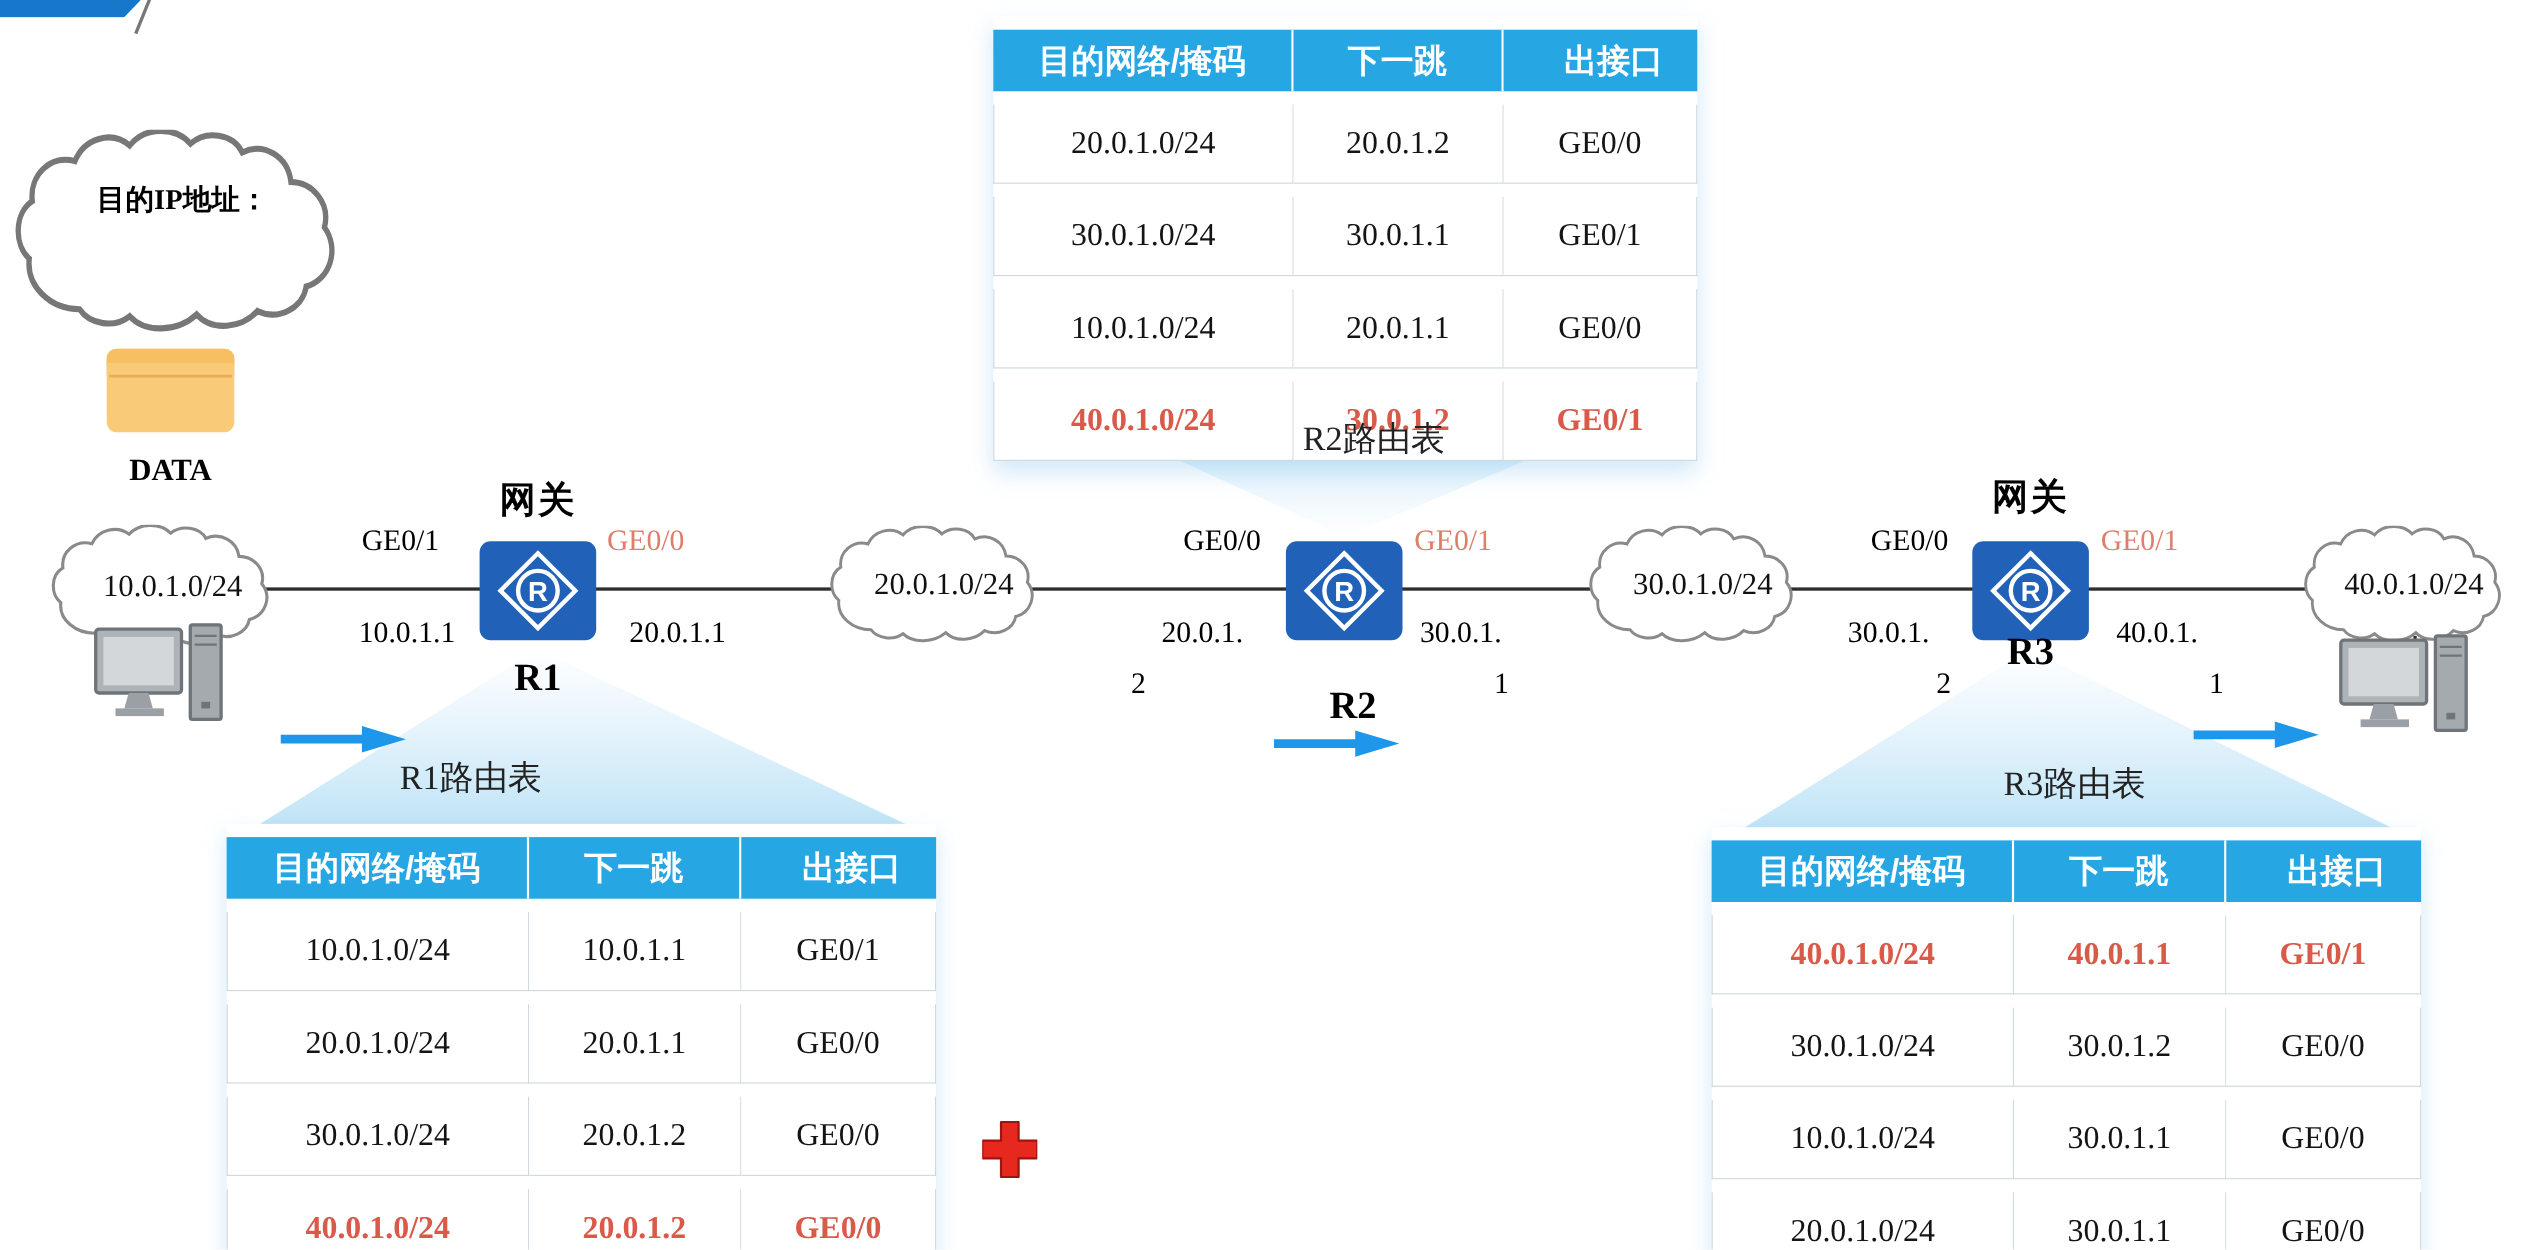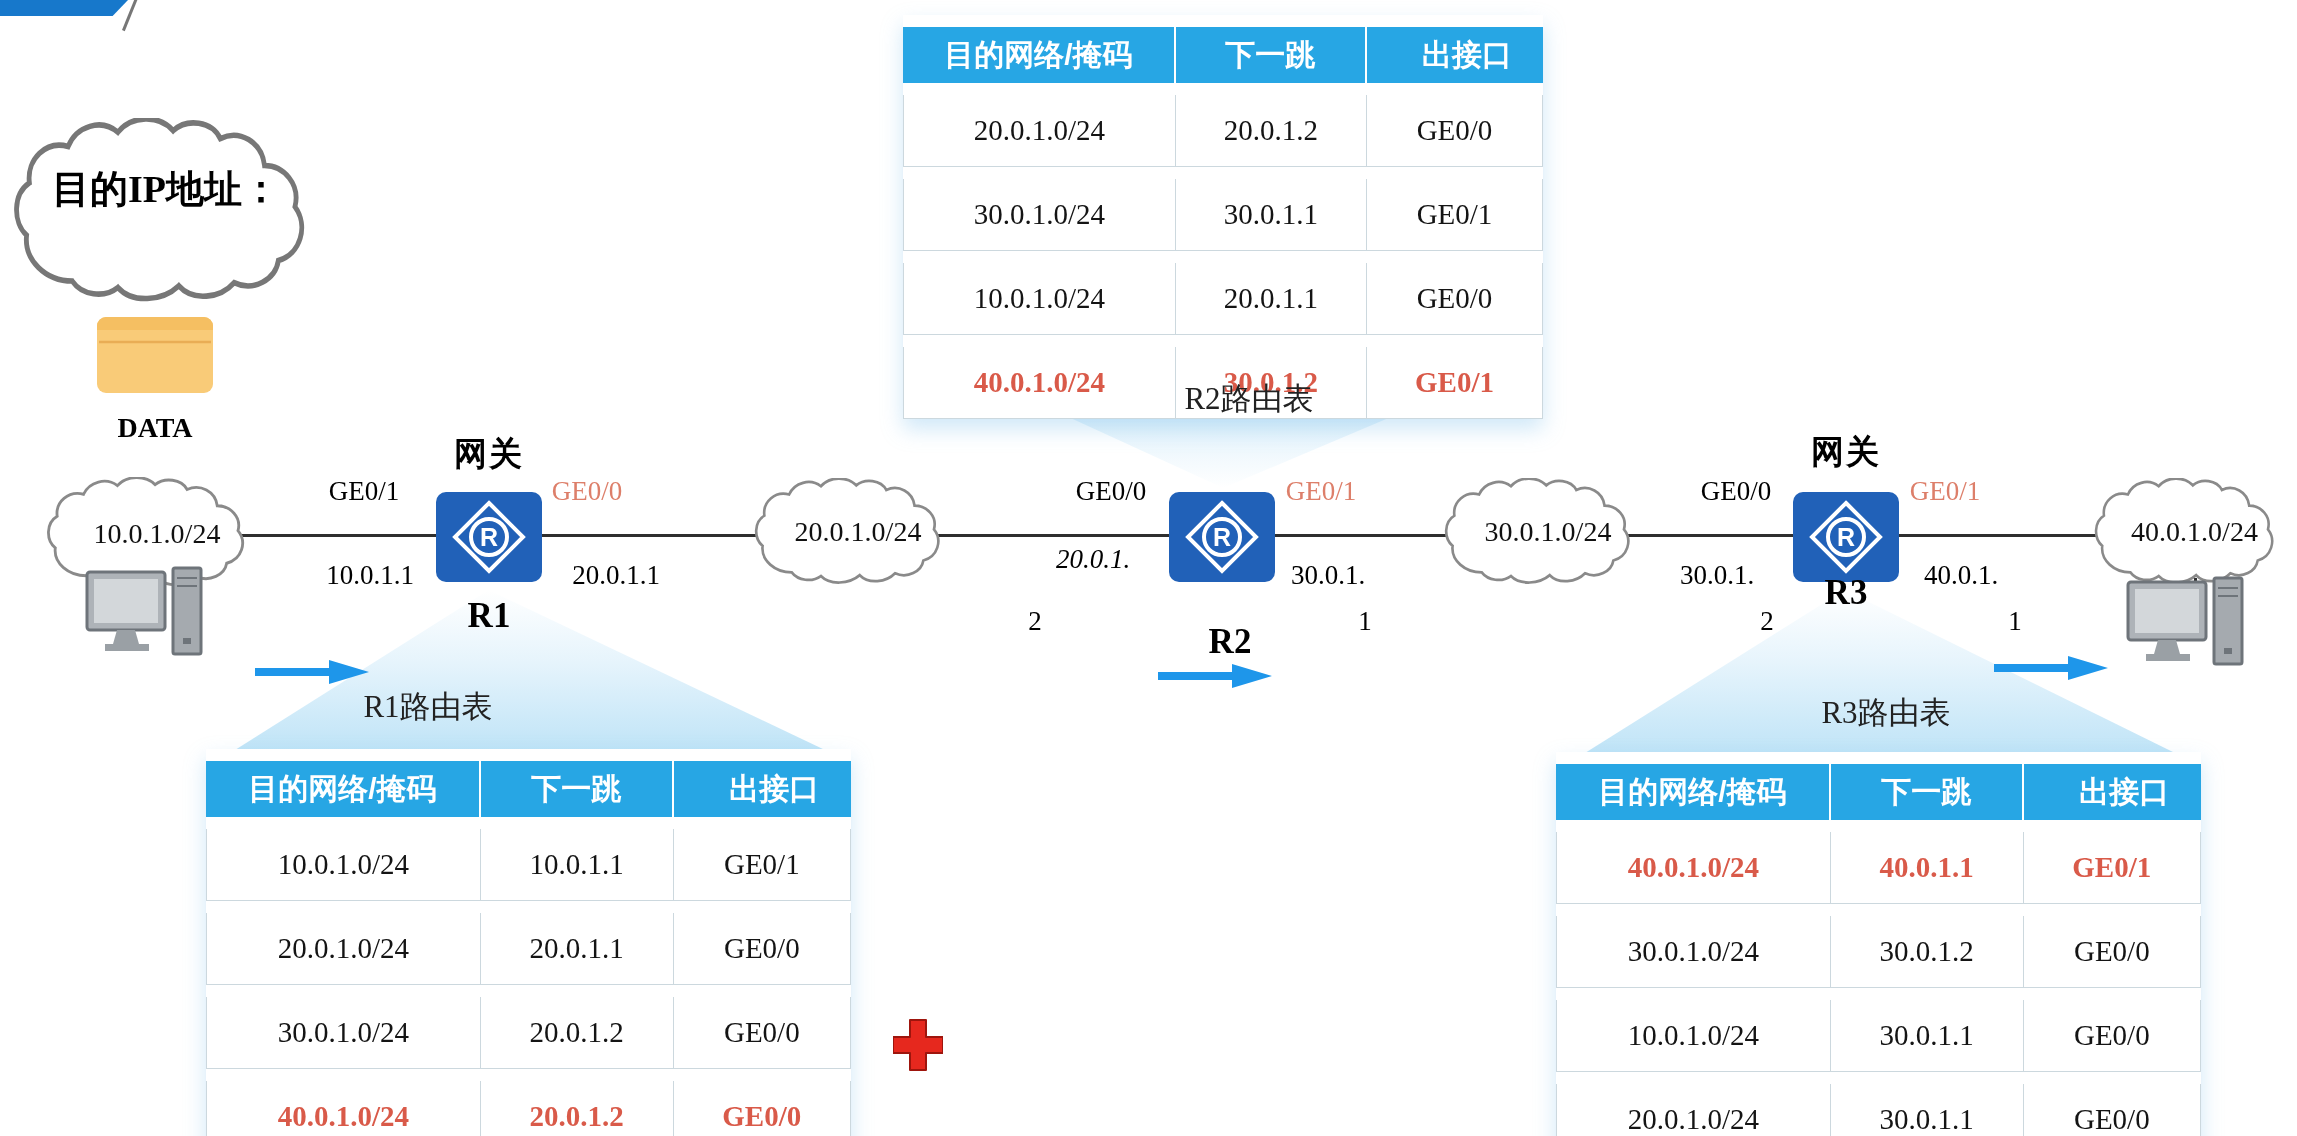--- a/index.html
+++ b/index.html
@@ -72,21 +72,21 @@
 <div class="line" style="left:2194px;top:578px;width:3px;height:46px;"></div>
 
 <div class="funnel funnel-down" style="left:940px;top:358px;width:590px;height:130px;clip-path:polygon(0 0,100% 0,48% 100%);"></div>
 <div class="funnel funnel-up" style="left:235px;top:590px;width:590px;height:160px;clip-path:polygon(43% 0,100% 100%,0 100%);"></div>
 <div class="funnel funnel-up" style="left:1585px;top:590px;width:590px;height:163px;clip-path:polygon(44% 0,100% 100%,0 100%);"></div>
 
 <div class="cloud" style="left:10px;top:118px;width:332px;height:190px;">
   <svg viewBox="0 0 240 120" preserveAspectRatio="none">
       <use href="#cloud-shape" fill="#fff" stroke="#777" stroke-width="3.5"></use>
     </svg>
-  <span class="dest-line" style="top:24%;font-size:38px;">目的IP地址：</span>
+  <span class="dest-line" style="top:24%;font-size:26px;">目的IP地址：</span>
 </div>
 
 <div class="icon-wrap z3" style="left:96px;top:316px;width:118px;height:78px;">
   <svg viewBox="0 0 118 78">
     <rect x="1" y="1" width="116" height="76" rx="9" fill="#f9cb78"></rect>
     <rect x="1" y="1" width="116" height="24" rx="9" fill="#f5bf62"></rect>
     <rect x="1" y="14" width="116" height="12" fill="#f9cb78"></rect>
     <line x1="3" y1="26" x2="115" y2="26" stroke="#e9ad55" stroke-width="2.5"></line>
   </svg>
 </div>
@@ -172,21 +172,21 @@
 
 <div class="lbl if-lbl" style="left:314px;top:476px;width:100px;">GE0/1</div>
 <div class="lbl if-lbl red-if" style="left:537px;top:476px;width:100px;">GE0/0</div>
 <div class="lbl if-lbl" style="left:1061px;top:476px;width:100px;">GE0/0</div>
 <div class="lbl if-lbl red-if" style="left:1271px;top:476px;width:100px;">GE0/1</div>
 <div class="lbl if-lbl" style="left:1686px;top:476px;width:100px;">GE0/0</div>
 <div class="lbl if-lbl red-if" style="left:1895px;top:476px;width:100px;">GE0/1</div>
 
 <div class="lbl ip-lbl" style="left:295px;top:560px;width:150px;">10.0.1.1</div>
 <div class="lbl ip-lbl" style="left:541px;top:560px;width:150px;">20.0.1.1</div>
-<div class="lbl ip-lbl" style="left:1018px;top:544px;width:150px;font-style:italic;">20.0.1.</div>
+<div class="lbl ip-lbl" style="left:1018px;top:560px;width:150px;">20.0.1.</div>
 <div class="lbl ip-lbl" style="left:1010px;top:606px;width:50px;">2</div>
 <div class="lbl ip-lbl" style="left:1253px;top:560px;width:150px;">30.0.1.</div>
 <div class="lbl ip-lbl" style="left:1340px;top:606px;width:50px;">1</div>
 <div class="lbl ip-lbl" style="left:1642px;top:560px;width:150px;">30.0.1.</div>
 <div class="lbl ip-lbl" style="left:1742px;top:606px;width:50px;">2</div>
 <div class="lbl ip-lbl" style="left:1886px;top:560px;width:150px;">40.0.1.</div>
 <div class="lbl ip-lbl" style="left:1990px;top:606px;width:50px;">1</div>
 
 <div class="lbl rname" style="left:439px;top:596px;width:100px;">R1</div>
 <div class="lbl rname" style="left:1180px;top:602px;width:100px;margin-top:20px;">R2</div>

